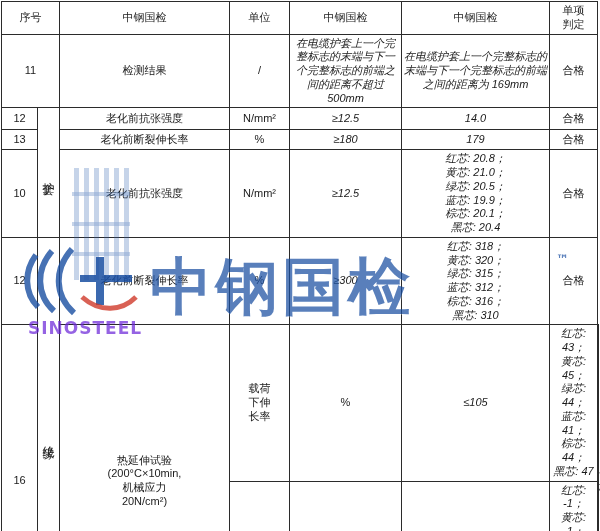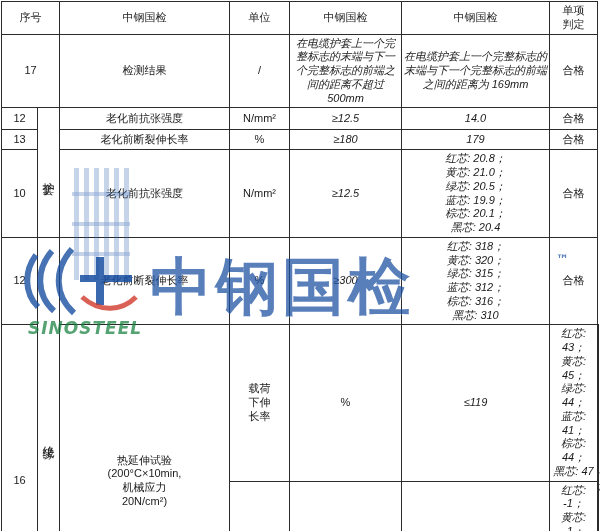--- a/index.html
+++ b/index.html
@@ -97,22 +97,21 @@
     font-size: 62px;
     letter-spacing: 4px;
     color: #1a4fa2;
     text-shadow: 1px 1px 0 rgba(255,255,255,.35);
   }
   #wm-en {
     left: 28px;
     top: 318px;
     font-size: 17px;
     letter-spacing: 1px;
-    color: #15803d;
-    font-style: italic;
+    color: #6d28d9;
   }
   #wm-tm {
     left: 556px;
     top: 252px;
     font-size: 13px;
     color: #1a4fa2;
   }
   #wm-logo {
     position: absolute;
     left: 22px;
@@ -174,21 +173,21 @@
         <td colspan="2">序号</td>
         <td>中钢国检</td>
         <td>单位</td>
         <td>中钢国检</td>
         <td>中钢国检</td>
         <td class="multiline">单项
 判定</td>
       </tr>
 
       <tr style="height:58px">
-        <td colspan="2">17</td>
+        <td colspan="2">11</td>
         <td>检测结果</td>
         <td>/</td>
         <td class="req-faded">在电缆护套上一个完整标志的末端与下一个完整标志的前端之间的距离不超过 500mm</td>
         <td class="req-faded">在电缆护套上一个完整标志的末端与下一个完整标志的前端之间的距离为 169mm</td>
         <td>合格</td>
       </tr>
 
       <tr style="height:22px">
         <td>12</td>
         <td rowspan="3">
@@ -244,21 +243,21 @@
       <tr style="height:88px">
         <td rowspan="2">16</td>
         <td rowspan="2" class="multiline" style="width:112px">热延伸试验
 (200°C×10min,
 机械应力
 20N/cm²)</td>
         <td class="sub-label" style="width:58px">载荷
 下伸
 长率</td>
         <td>%</td>
-        <td class="req-faded">≤119</td>
+        <td class="req-faded">≤105</td>
         <td class="res-list">红芯: 43；
 黄芯: 45；
 绿芯: 44；
 蓝芯: 41；
 棕芯: 44；
 黑芯: 47</td>
         <td rowspan="2">合格</td>
       </tr>
 
       <tr style="height:96px">

